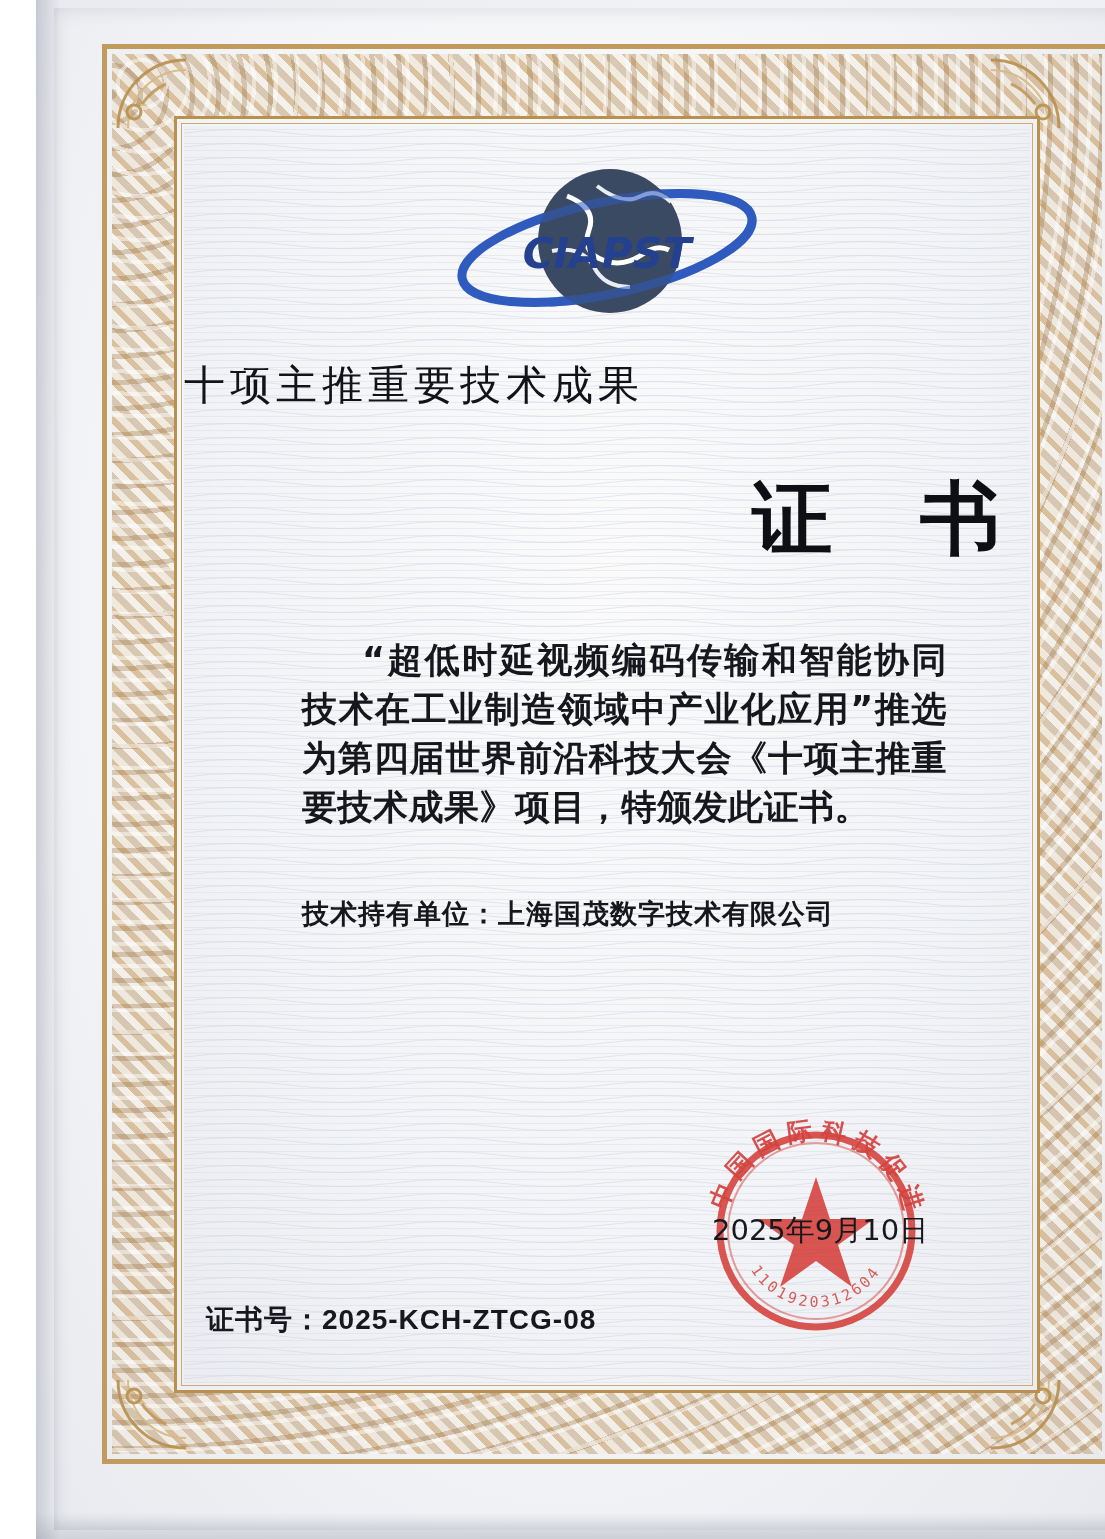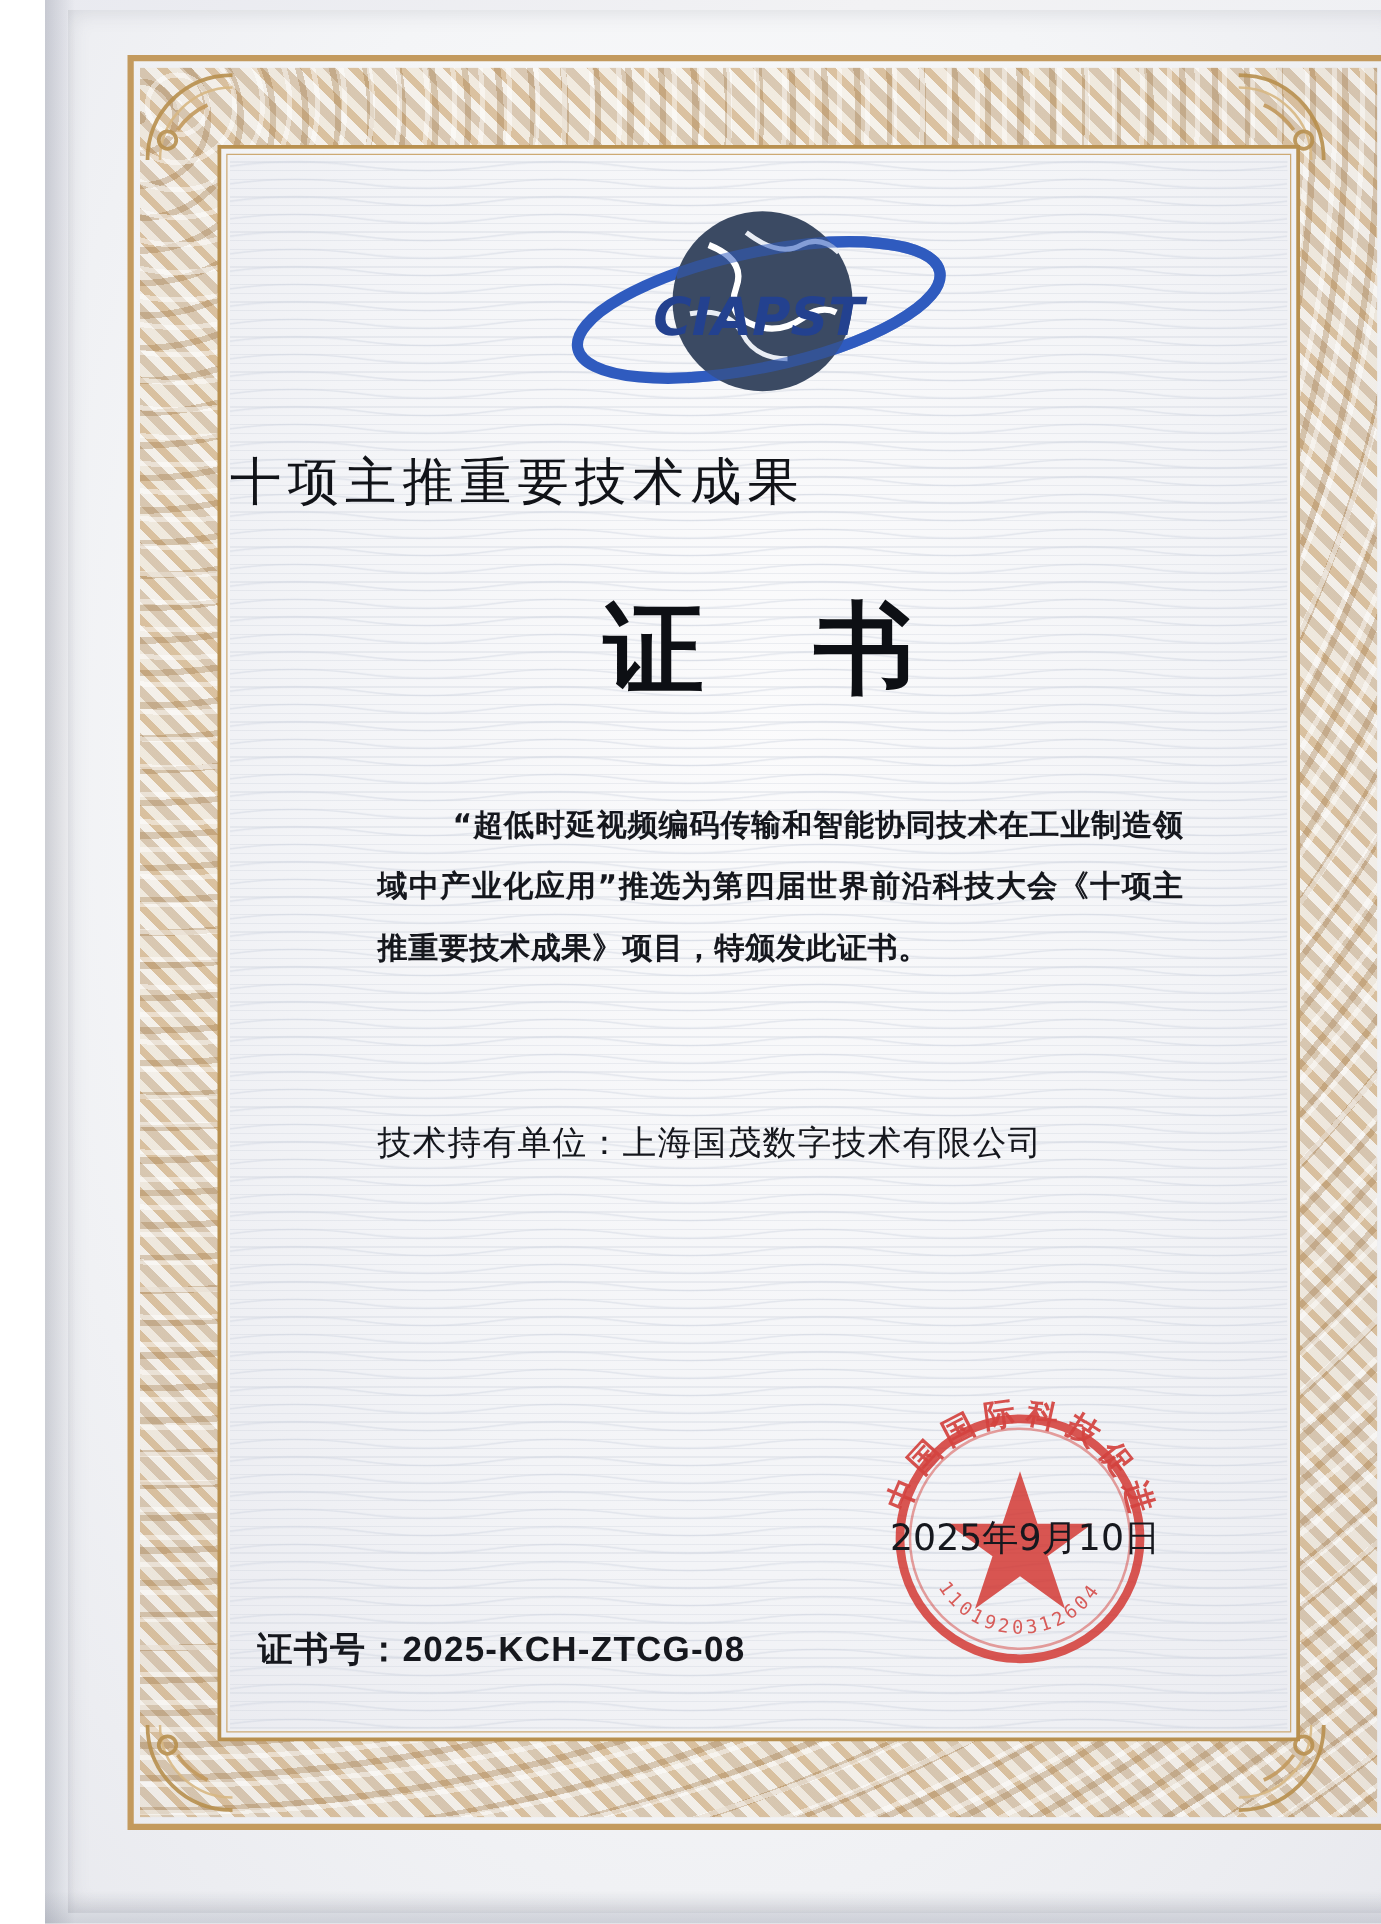--- a/index.html
+++ b/index.html
@@ -154,53 +154,53 @@
     font-weight: normal;
     font-size: 41px;
     letter-spacing: 5px;
     color: #111318;
   }
   .title-cert {
     position: absolute;
     left: 0;
     right: 0;
     top: 340px;
-    text-align: center;
+    text-align: right;
     font-family: "DejaVu Sans", "Liberation Sans", sans-serif;
     font-weight: bold;
     font-size: 80px;
     letter-spacing: 30px;
     text-indent: 30px;
     color: #0d0f14;
   }
 
   
   .body-text {
     position: absolute;
     left: 118px;
     top: 510px;
     width: 645px;
     font-family: "DejaVu Sans", "Liberation Sans", sans-serif;
-    font-size: 24px;
+    font-size: 35px;
     font-weight: bold;
     line-height: 49px;
     letter-spacing: 0.5px;
     color: #15171d;
     text-align: justify;
     text-indent: 60px;
   }
 
   .holder-line {
     position: absolute;
     left: 118px;
     top: 770px;
     width: 700px;
     font-family: "DejaVu Sans", "Liberation Sans", sans-serif;
     font-size: 27px;
-    font-weight: normal;
+    font-weight: bold;
     letter-spacing: 1px;
     color: #15171d;
   }
 
   
   .date-line {
     position: absolute;
     left: 528px;
     top: 1085px;
     font-family: "DejaVu Sans", "Liberation Sans", sans-serif;

